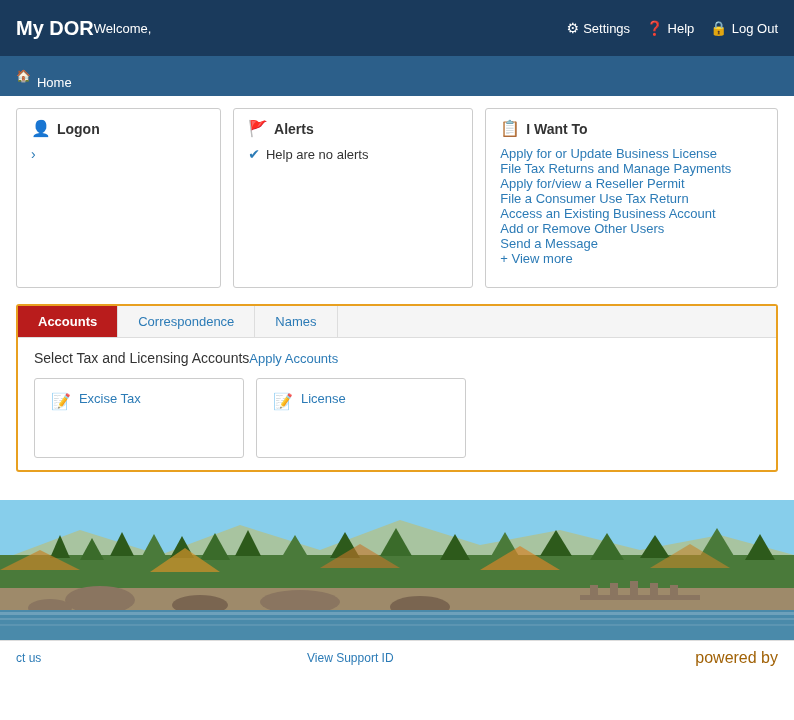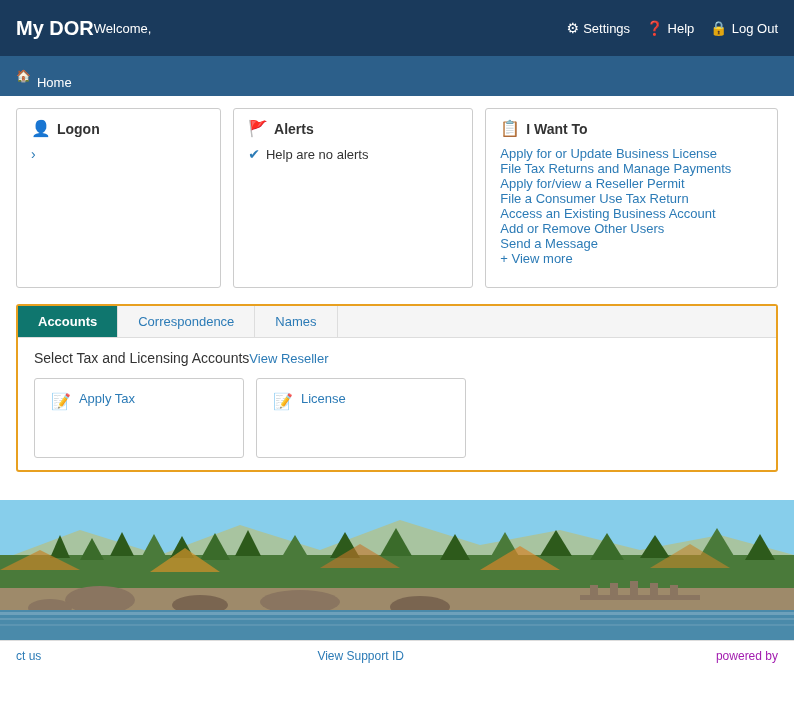--- a/index.html
+++ b/index.html
@@ -158,21 +158,21 @@
     .tab {
       padding: 8px 20px;
       font-size: 13px;
       cursor: pointer;
       border-right: 1px solid #ddd;
       color: #2c7bb6;
       font-weight: 500;
     }
 
     .tab.active {
-      background: #0f766e;
+      background: #b91c1c;
       color: #fff;
       font-weight: bold;
     }
 
     .tab-content {
       padding: 12px 16px;
       min-height: 120px;
     }
 
     .tab-section-header {
@@ -251,22 +251,22 @@
     }
 
     .footer-link {
       color: #2c7bb6;
       text-decoration: none;
       font-size: 12px;
       cursor: pointer;
     }
 
     .footer-powered {
-      font-size: 12px;
-      color: #a21caf;
+      font-size: 16px;
+      color: #a16207;
       padding-left: 36px;
     }
   </style>
 </head>
 <body>
 
 <div class="header">
   <div class="header-title">My DOR</div>
   <div class="header-welcome">Welcome,</div>
   <div class="header-actions">
@@ -336,27 +336,27 @@
   <div class="tabs-section">
     <div class="tabs-header">
 
     <div class="tab active">Accounts</div>
         <div class="tab">Correspondence</div>
         <div class="tab">Names</div>
       </div>
     <div class="tab-content">
       <div class="tab-section-header">
         <span class="tab-section-title">Select Tax and Licensing Accounts</span>
-        <a class="view-accounts-link">View Reseller</a>
+        <a class="view-accounts-link">Apply Accounts</a>
       </div>
       <div class="accounts-grid">
 
       <div class="account-card">
       <span class="account-card-icon">📝</span>
-      <span class="account-card-label">Apply Tax</span>
+      <span class="account-card-label">Excise Tax</span>
     </div>
           <div class="account-card">
       <span class="account-card-icon">📝</span>
       <span class="account-card-label">License</span>
     </div>
         </div>
     </div>
   </div>
 
 </div>

